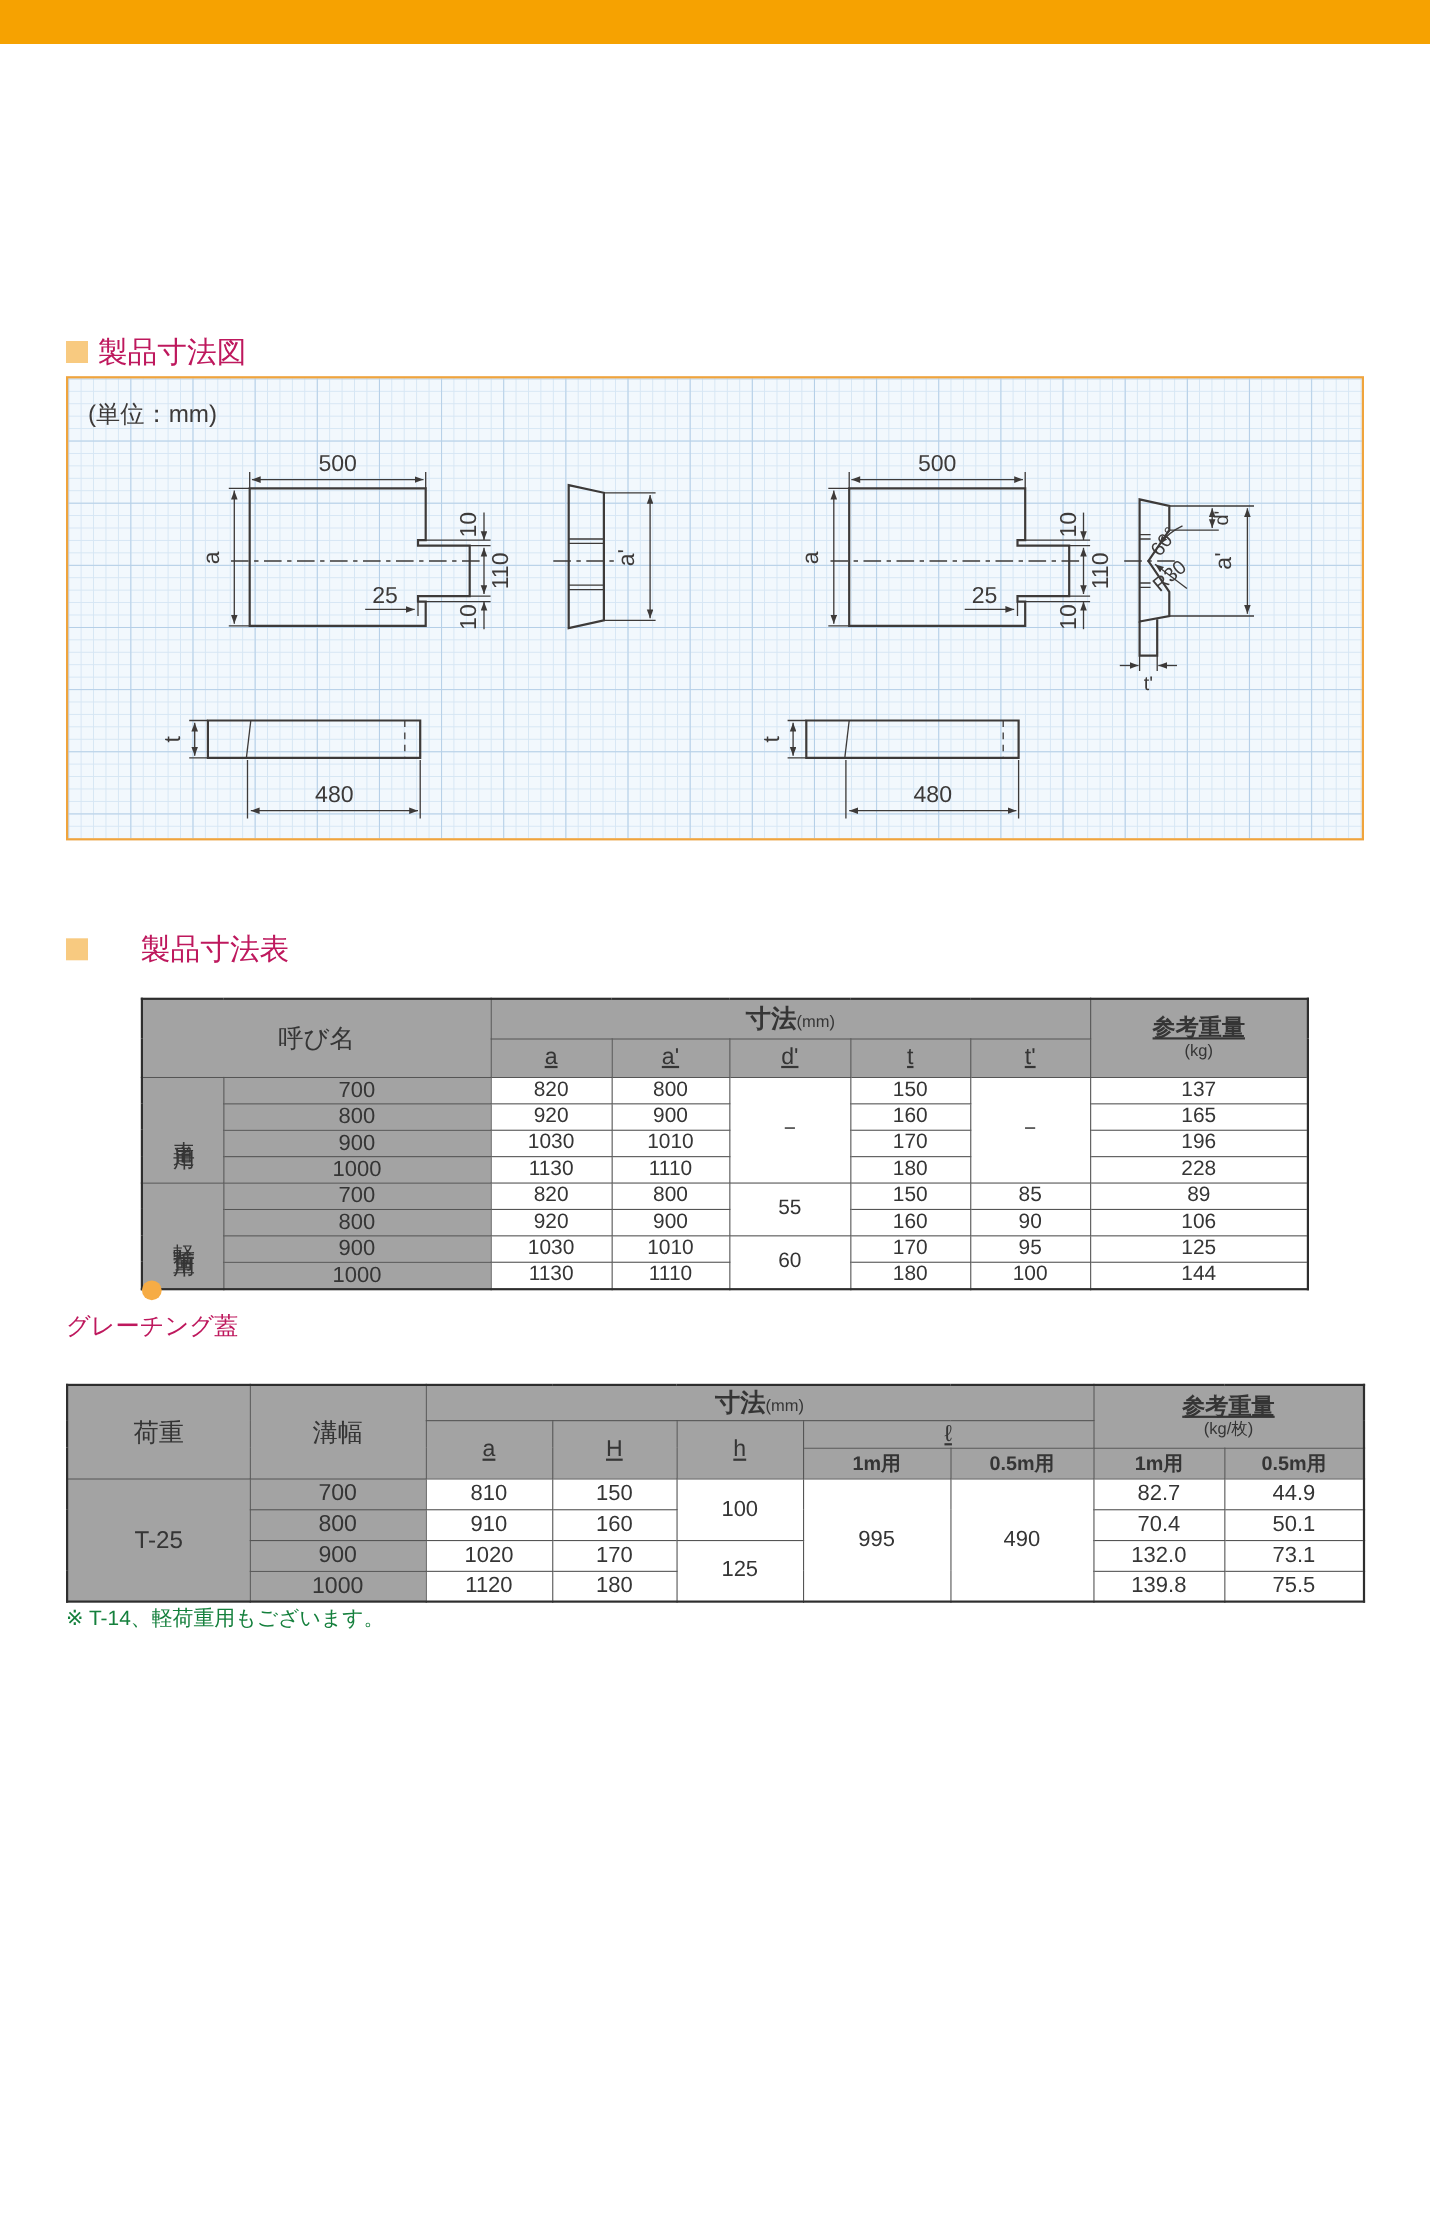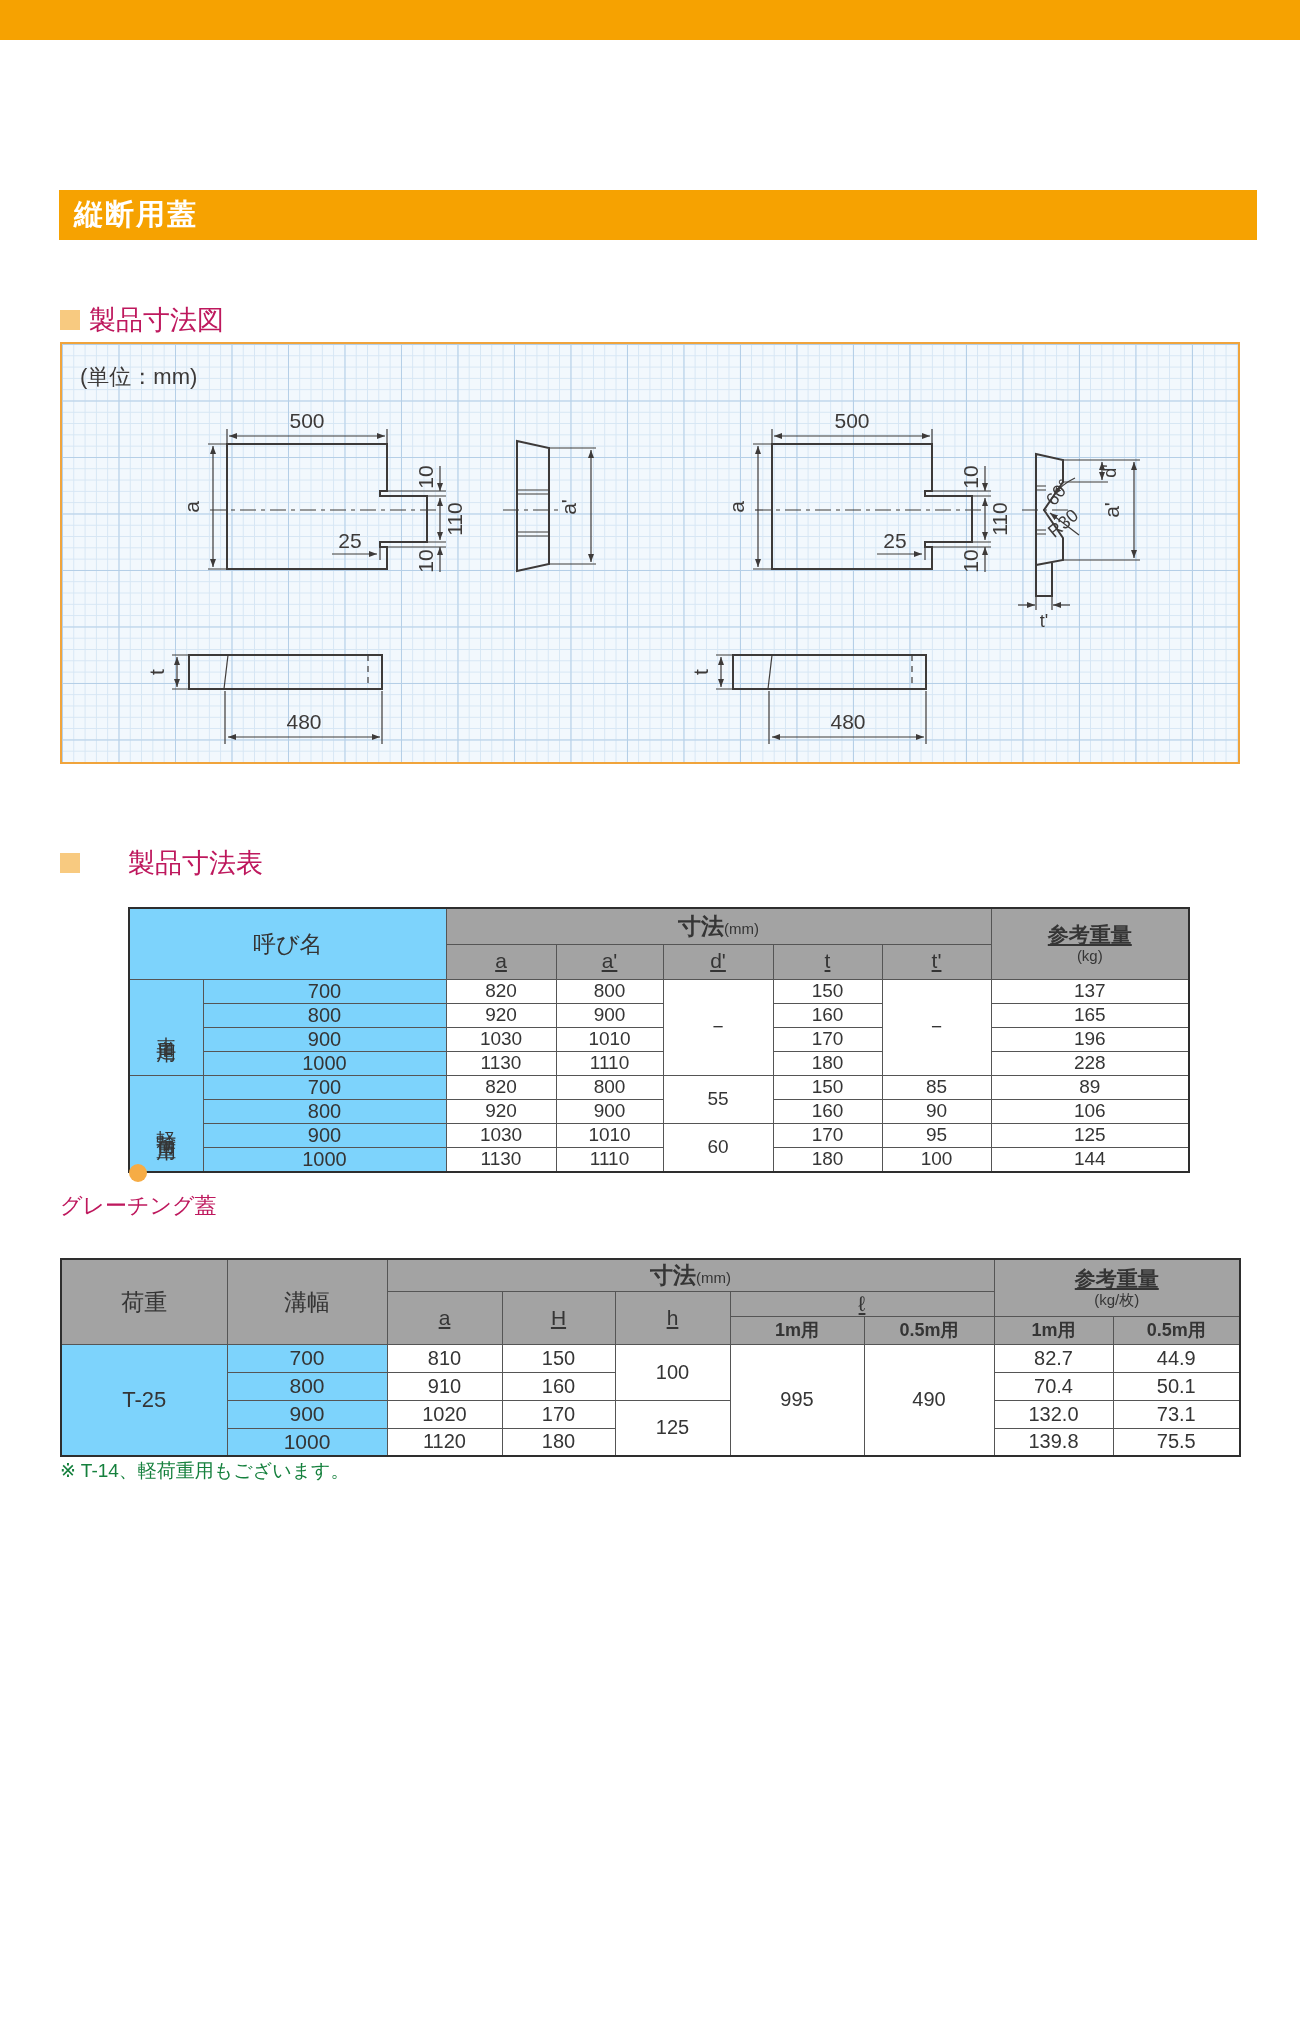--- a/index.html
+++ b/index.html
@@ -27,44 +27,41 @@
   svg .d{stroke:#3d3a39;stroke-width:1.2;fill:none;}
   svg .dash{stroke-dasharray:6 5;}
   svg .cl{stroke:#3d3a39;stroke-width:1.2;stroke-dasharray:16 5 4 5;fill:none;}
   svg text{fill:#3d3a39;}
   svg .tl{font-size:21px;}
   svg .ts{font-size:18px;}
   .dtable{position:absolute;border-collapse:collapse;table-layout:fixed;background:#ffffff;
           border:2px solid #2e2e2e;color:#353535;}
   .dtable th,.dtable td{border:1px solid #555555;text-align:center;vertical-align:middle;
           padding:0;font-weight:normal;line-height:1.15;}
-  .g{background:#7dd3fc;}
+  .g{background:#a3a3a3;}
   .p{background:#a3a3a3;}
   .bh{font-size:23px;font-weight:bold;}
   .sh{font-size:21px;font-weight:bold;text-decoration:underline;}
   .unit{font-size:15px;font-weight:normal;}
   .num{font-size:19px;}
   .name{font-size:20px;font-weight:bold;}
   .vert{writing-mode:vertical-rl;font-size:20px;font-weight:bold;letter-spacing:4px;}
   .hr1{height:36px;} .hr2{height:35px;} .dr{height:24px;}
   .h2a{height:32px;} .h2b{height:22px;} .h2c{height:28px;} .dr2{height:28px;}
   .t2num{font-size:20px;}
   .t2name{font-size:21px;font-weight:bold;}
   .footnote{position:absolute;left:60px;top:1458px;font-size:19px;color:#15803d;}
 </style>
 </head>
 <body>
 
 <div class="page">
 
   <div class="top-bar"></div>
 
-  <div class="title-bar">
-    <span>縦断用蓋</span>
-  </div>
 
   <div class="sec-h h-large" style="left:60px;top:302px;">
     <span class="sq"></span>
     <span>製品寸法図</span>
   </div>
 
   <div class="grid-panel">
     <svg width="1176" height="418" viewBox="0 0 1176 418">
       <defs>
         <marker id="ae" markerWidth="10" markerHeight="8" refX="8" refY="3" orient="auto" markerUnits="userSpaceOnUse">

